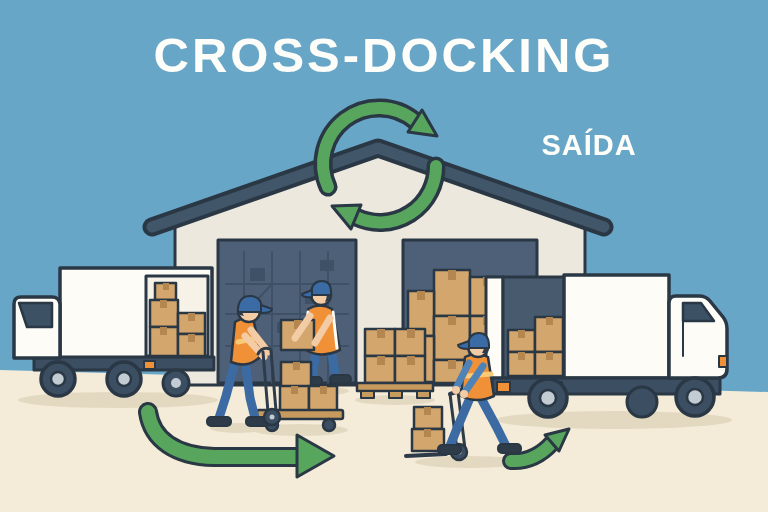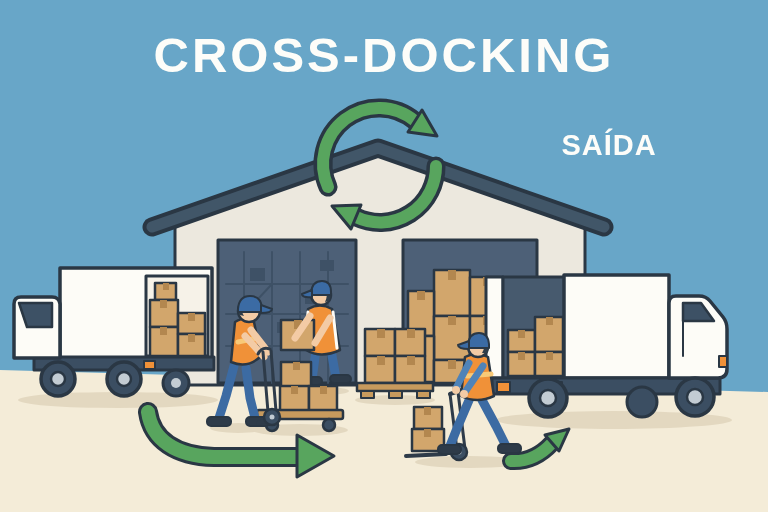--- a/index.html
+++ b/index.html
@@ -5,21 +5,21 @@
   html,body{margin:0;padding:0;background:#222;}
   .stage{position:relative;width:768px;height:512px;overflow:hidden;
          font-family:"Liberation Sans",sans-serif;background:var(--sky);}
   .stage svg{position:absolute;left:0;top:0;}
   svg *{stroke-linejoin:round;stroke-linecap:round;}
   .txt{position:absolute;color:var(--text);font-weight:bold;text-align:center;
        -webkit-user-select:none;user-select:none;}
   .title{left:0;right:0;top:27px;font-size:49px;letter-spacing:3px;}
   .lab{font-size:29px;letter-spacing:1px;}
   .entrada{left:102px;top:130px;width:150px;}
-  .saida{left:534px;top:129px;width:150px;}
+  .saida{left:514px;top:129px;width:150px;}
   
   .f-sky{fill:var(--sky)} .f-ground{fill:var(--ground)} .f-shadow{fill:var(--shadow)}
   .f-wall{fill:var(--wall)} .f-door{fill:var(--door)}
   .f-rack{fill:var(--rack)} .f-box{fill:var(--box)} .f-boxdark{fill:var(--boxdark)}
   .f-wood{fill:var(--wood)} .f-green{fill:var(--green)} .f-white{fill:var(--white)}
   .f-int{fill:var(--interior)} .f-open{fill:var(--openint)} .f-glass{fill:var(--glass)}
   .f-wheel{fill:var(--wheel)} .f-hub{fill:var(--hub)} .f-orange{fill:var(--orange)}
   .f-skin{fill:var(--skin)} .f-cap{fill:var(--cap)} .f-hair{fill:var(--hair)} .f-shoe{fill:var(--shoe)}
   
   .o2{stroke:var(--outline);stroke-width:2} .o25{stroke:var(--outline);stroke-width:2.5}

